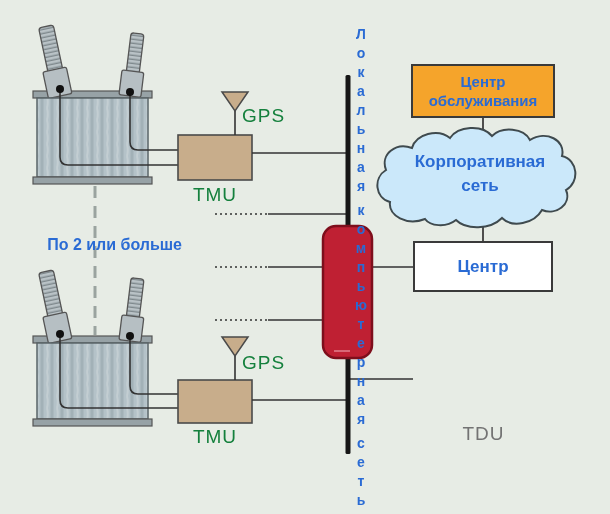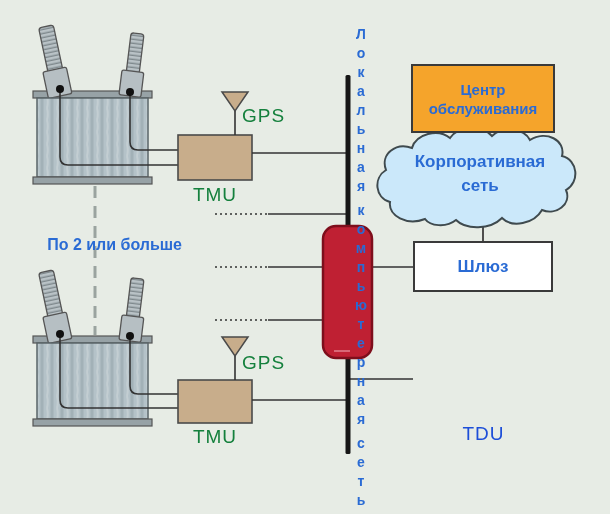--- a/index.html
+++ b/index.html
@@ -13,38 +13,38 @@
   .ov { position:absolute; z-index:2; }
 
   .node-box {
     display:flex; align-items:center; justify-content:center;
     text-align:center; font-weight:bold; color:#2a6bd4;
     border:2px solid #3a3a3a;
   }
   .orange { background:#f5a42b; }
   .white  { background:#ffffff; }
 
-  .svc   { left:411px; top:64px;  width:144px; height:69px; font-size:15px; line-height:19px; padding:10px 4px; }
+  .svc   { left:411px; top:64px;  width:144px; height:54px; font-size:15px; line-height:19px; padding:10px 4px; }
   .gw    { left:413px; top:241px; width:140px; height:51px; font-size:17px; }
   .tdu-b { left:412px; top:338px; width:143px; height:80px; font-size:15px; line-height:21px; padding:2px 2px; }
 
   .cloud-label {
     left:400px; top:150px; width:160px; text-align:center;
     font-weight:bold; color:#2a6bd4; font-size:17px; line-height:24px;
   }
   .note {
     left:30px; top:236px; width:152px; text-align:right;
     font-weight:bold; color:#2a6bd4; font-size:16px;
   }
   .unit-label { text-align:center; color:#15803d; font-size:19px; letter-spacing:1px; }
   .tmu1 { left:178px; top:184px; width:74px; }
   .tmu2 { left:178px; top:426px; width:74px; }
   .gps1 { left:242px; top:105px; }
   .gps2 { left:242px; top:352px; }
-  .tdu-l { left:412px; top:423px; width:143px; text-align:center; color:#1d4ed8; font-size:19px; letter-spacing:1px; }
+  .tdu-l { left:412px; top:423px; width:143px; text-align:center; color:#737373; font-size:19px; letter-spacing:1px; }
 
   .vtext {
     left:350px; top:25px; width:22px; text-align:center;
     font-weight:bold; color:#2a6bd4; font-size:14px;
   }
   .vchar { display:block; line-height:19px; }
   .vgap  { display:block; height:5px; }
 </style>
 </head>
 <body>
@@ -178,17 +178,17 @@
 
   <div class="ov unit-label tmu1">TMU</div>
   <div class="ov unit-label tmu2">TMU</div>
   <div class="ov unit-label gps1">GPS</div>
   <div class="ov unit-label gps2">GPS</div>
 
   <div class="ov node-box orange svc">Центр обслуживания</div>
 
   <div class="ov cloud-label">Корпоративная сеть</div>
 
-  <div class="ov node-box white gw">Шлюз</div>
+  <div class="ov node-box white gw">Центр</div>
 
 
   <div class="ov tdu-l">TDU</div>
 </div>
 
 </body></html>

